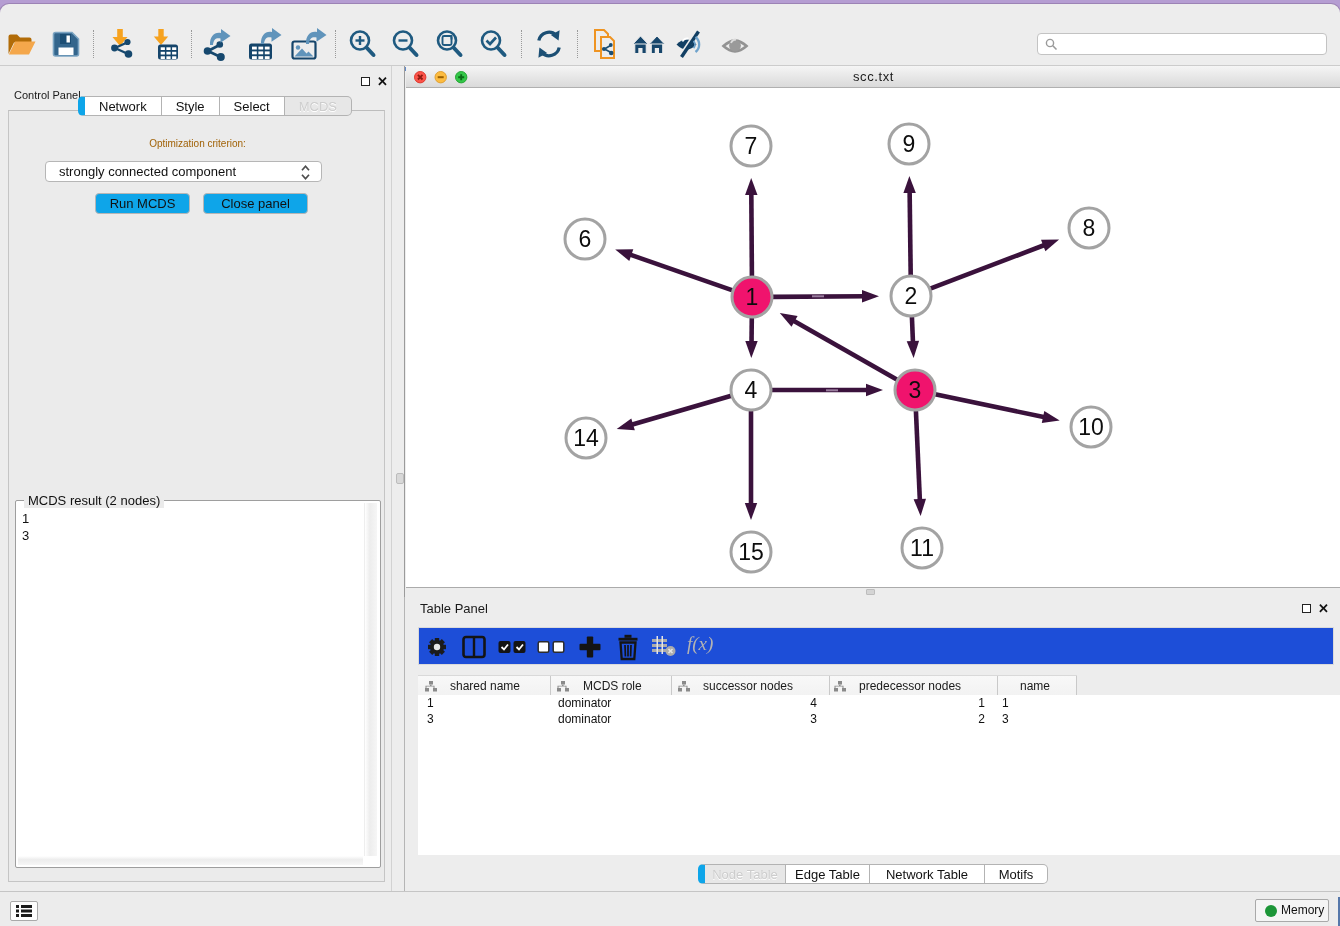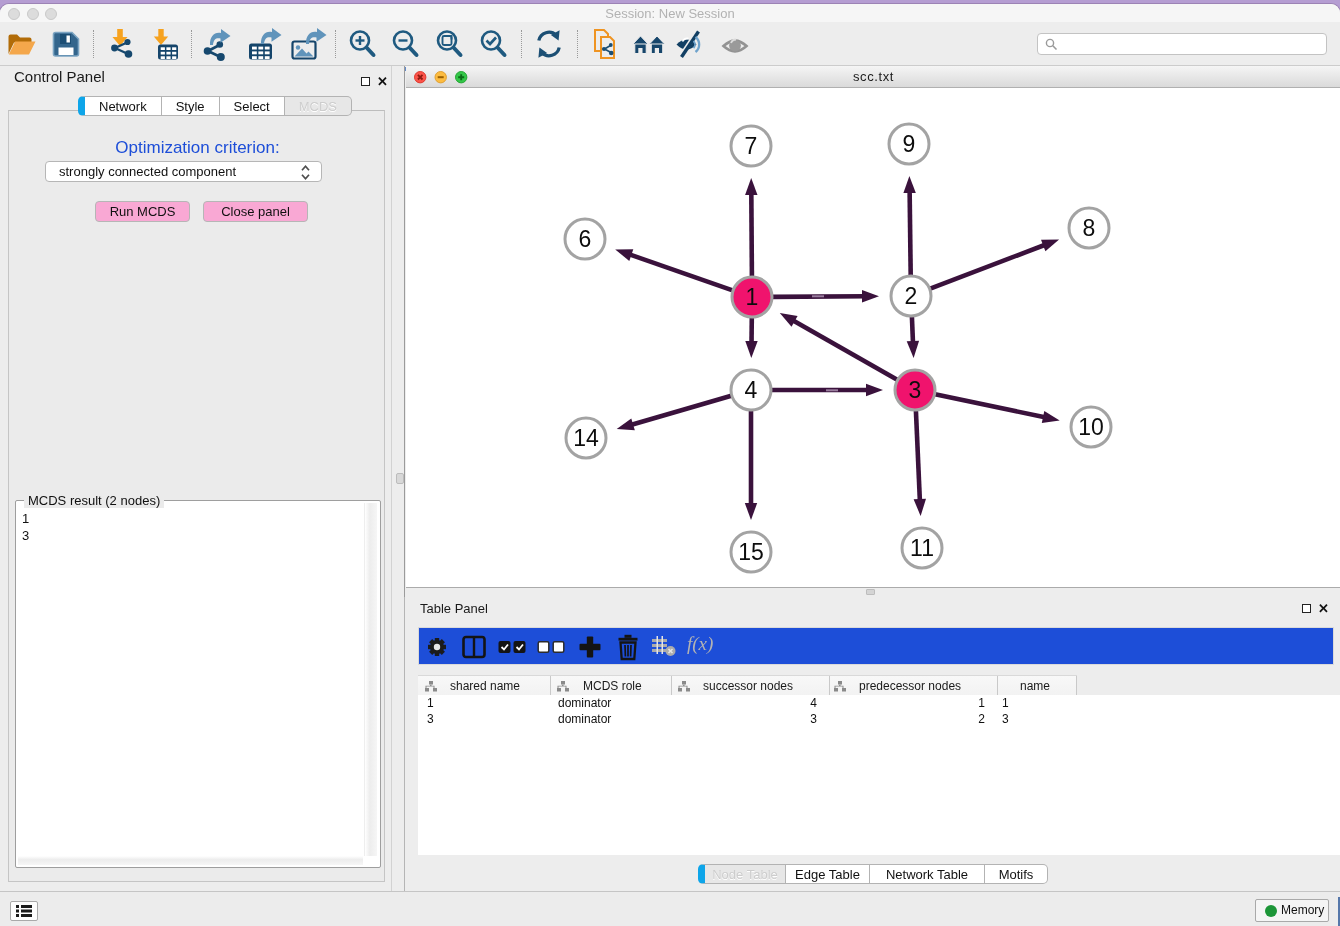--- a/index.html
+++ b/index.html
@@ -6,32 +6,32 @@
 #win{position:absolute;left:0;top:4px;width:1340px;height:922px;background:#ededed;border-radius:9px 9px 0 0;box-shadow:0 0 0 1px #9c83b5}
 #titlebar{position:absolute;left:0;top:0;width:1340px;height:18px;background:#f6f6f6;border-radius:9px 9px 0 0}
 .tl{position:absolute;top:4px;width:12px;height:12px;border-radius:50%;background:#dcdcdc;border:1px solid #c9c9c9}
 #wtitle{position:absolute;top:2px;left:0;width:1340px;text-align:center;font-size:13px;color:#b2b2b2}
 #toolbar{position:absolute;left:0;top:18px;width:1340px;height:44px;background:#ededed;border-bottom:1px solid #cccccc}
 .sep{position:absolute;top:8px;height:28px;width:0;border-left:1px dotted #9a9a9a}
 .ticon{position:absolute;top:5px;width:34px;height:34px}
 #search{position:absolute;left:1037px;top:29px;width:290px;height:22px;background:#fff;border:1px solid #c3c3c3;border-radius:4px}
 
 #cp{position:absolute;left:0;top:62px;width:392px;height:828px;background:#ededed;border-right:1px solid #d2d2d2}
-#cphead{position:absolute;left:14px;top:2px;font-size:15px;color:#1a1a1a}
+#cphead{position:absolute;left:14px;top:23px;font-size:11px;color:#1a1a1a}
 .flt{position:absolute;width:9px;height:9px;border:1.5px solid #222;background:#fff}
 .xbt{position:absolute;font-size:13px;font-weight:700;color:#111}
 #cptabs{position:absolute;left:78px;top:30px;height:20px;display:flex;z-index:3}
 .tab{height:20px;border:1px solid #b3b3b3;border-left:none;background:#fff;font-size:13px;color:#111;text-align:center;line-height:19px;padding:0 14px}
 .tab.first{border-left:7px solid #0ea5e9;border-radius:5px 0 0 5px}
 .tab.last{border-radius:0 5px 5px 0}
 .tab.sel{background:#e7e7e7;color:#cdcdcd;text-shadow:0 1px 0 #fff}
 #cpbody{position:absolute;left:8px;top:44px;width:377px;height:772px;background:#ebebeb;border:1px solid #c5c5c5;border-top:1px solid #bdbdbd}
-#optlab{position:absolute;left:0;top:27px;width:377px;text-align:center;font-size:17px;color:#1d4ed8}
+#optlab{position:absolute;left:0;top:27px;width:377px;text-align:center;font-size:10px;color:#a16207}
 #combo{position:absolute;left:36px;top:50px;width:277px;height:21px;background:#fff;border:1px solid #b6b6b6;border-radius:4px;font-size:13px;line-height:19px;padding-left:13px;color:#111}
-.btn{position:absolute;top:90px;height:21px;background:#f9a8d4;border:1px solid #b6b6b6;border-radius:4px;font-size:13px;text-align:center;line-height:19px;color:#111}
+.btn{position:absolute;top:82px;height:21px;background:#0ea5e9;border:1px solid #b6b6b6;border-radius:4px;font-size:13px;text-align:center;line-height:19px;color:#111}
 #grp{position:absolute;left:6px;top:389px;width:366px;height:368px;border:1px solid #9e9e9e;border-radius:2px;background:#fff}
 #grplab{position:absolute;left:15px;top:382px;background:#ebebeb;padding:0 4px;font-size:13px;color:#111}
 #grptxt{position:absolute;left:13px;top:400px;font-size:13px;color:#111;line-height:16.5px}
 #vscroll{position:absolute;right:3px;top:2px;width:13px;height:353px;background:linear-gradient(90deg,#ffffff,#ededed 40%,#f6f6f6);border-left:1px solid #eee}
 #hscroll{position:absolute;left:2px;right:17px;bottom:2px;height:9px;background:linear-gradient(#ffffff,#ededed 40%,#f6f6f6)}
 #grip1{position:absolute;left:396px;top:469px;width:8px;height:11px;background:#d8d8d8;border:1px solid #bcbcbc;border-radius:2px}
 
 #net{position:absolute;left:404px;top:62px;width:936px;height:531px;border-left:1px solid #9b9b9b}
 #nettitle{position:absolute;left:1px;top:0px;width:935px;height:22px;background:linear-gradient(#f5f5f5,#dadada);border-bottom:1px solid #b0b0b0}
 #netname{position:absolute;left:0;top:3px;width:935px;text-align:center;font-size:13px;font-weight:400;letter-spacing:0.6px;color:#1b1b1b}
@@ -49,26 +49,20 @@
 #btabs{position:absolute;left:293px;top:267px;height:21px;display:flex}
 
 #status{position:absolute;left:0;top:887px;width:1340px;height:35px;background:#ececec;border-top:1px solid #c5c5c5}
 #listbtn{position:absolute;left:10px;top:9px;width:28px;height:20px;background:#fdfdfd;border:1px solid #a9a9a9;border-radius:2px}
 #membtn{position:absolute;left:1255px;top:7px;width:74px;height:23px;background:#f5f5f5;border:1px solid #a9a9a9;border-radius:2px;font-size:12px;color:#111;line-height:21px;text-align:left;padding-left:25px}
 #memdot{position:absolute;left:9px;top:5px;width:12px;height:12px;border-radius:50%;background:#1d9638}
 #bluebit{position:absolute;left:1338px;top:893px;width:2px;height:29px;background:#5577aa}
 </style></head>
 <body>
 <div id="win">
-<div id="titlebar">
-<div class="tl" style="left:8px"></div>
-      <div class="tl" style="left:27px"></div>
-      <div class="tl" style="left:45px"></div>
-<div id="wtitle">Session: New Session</div>
-</div>
 <div id="toolbar">
 <div class="sep" style="left:93px"></div>
       <div class="sep" style="left:191px"></div>
       <div class="sep" style="left:335px"></div>
       <div class="sep" style="left:521px"></div>
       <div class="sep" style="left:577px"></div>
 <svg class="ticon" style="left:5px" viewBox="0 0 34 34">
         <path d="M3.5 27 L3.5 9.5 Q3.5 7.5 5.5 7.5 L12 7.5 L15 10.5 L24.5 10.5 Q26.5 10.5 26.5 12.5 L26.5 15.5 L9 15.5 L3.5 27 Z" fill="#b26c08"></path>
         <path d="M3.8 27.5 L10.2 14.5 L30.5 14.5 L24 27.5 Z" fill="#f4a74b"></path>
       </svg>

